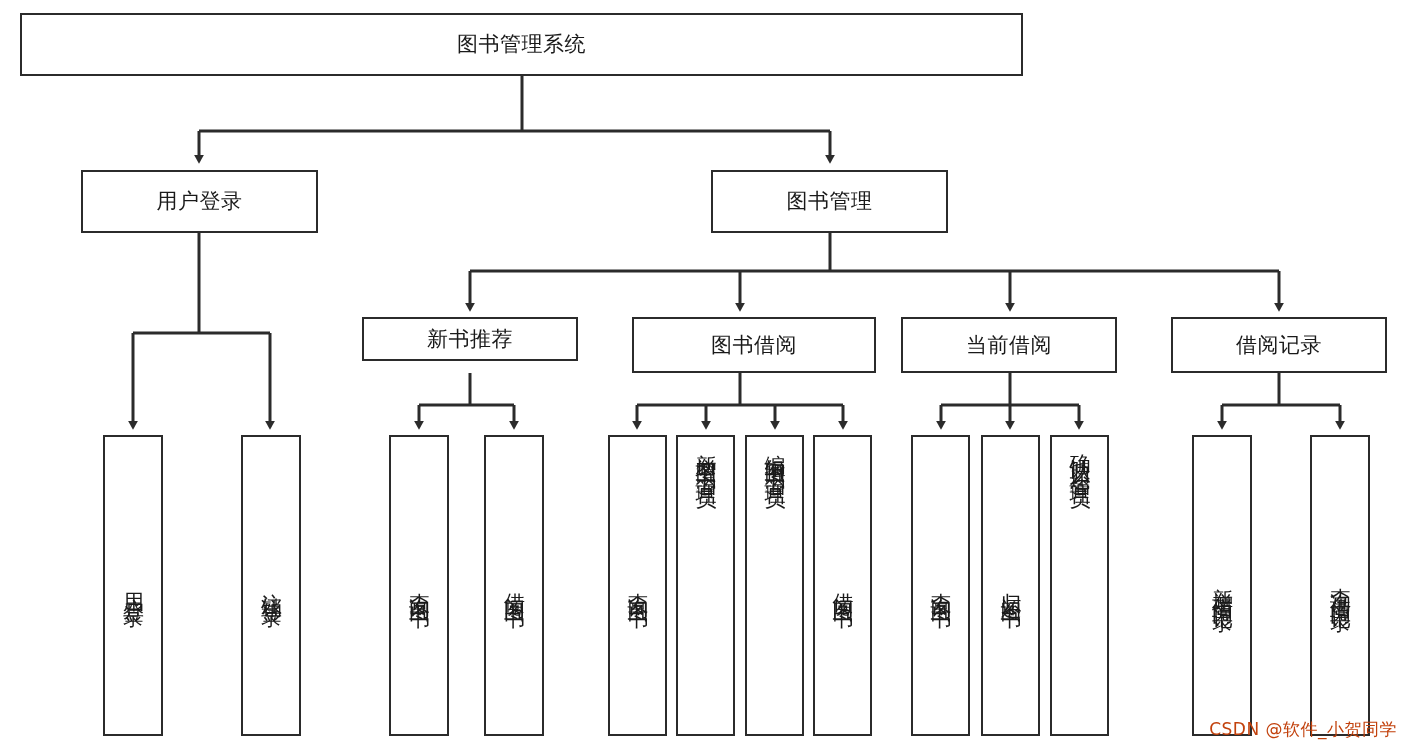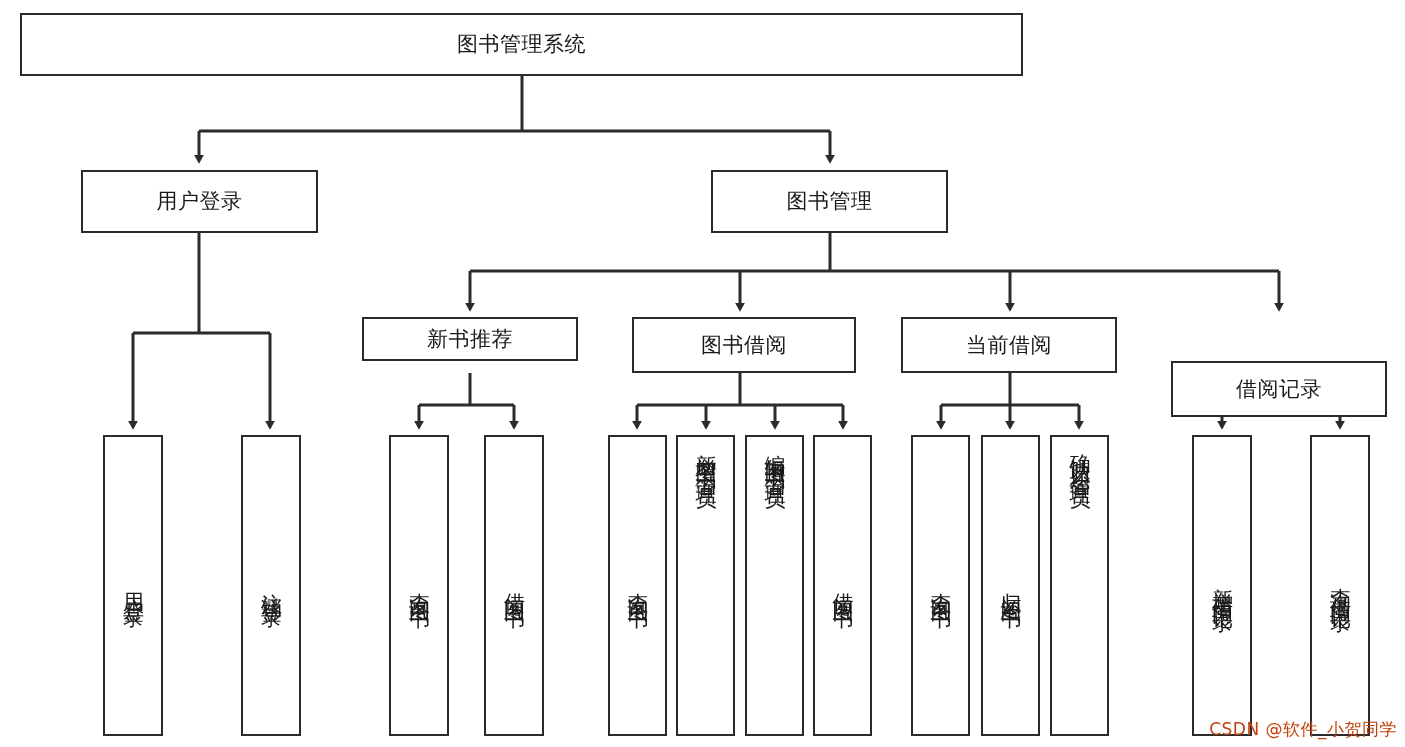--- a/index.html
+++ b/index.html
@@ -145,29 +145,29 @@
   </div>
 
   <div class="node horiz" style="left:711px; top:170px; width:237px; height:63px;">
     <span class="node-label">图书管理</span>
   </div>
 
   <div class="node horiz" style="left:362px; top:317px; width:216px; height:44px;">
     <span class="node-label">新书推荐</span>
   </div>
 
-  <div class="node horiz" style="left:632px; top:317px; width:224px; height:56px;">
+  <div class="node horiz" style="left:632px; top:317px; width:244px; height:56px;">
     <span class="node-label">图书借阅</span>
   </div>
 
   <div class="node horiz" style="left:901px; top:317px; width:216px; height:56px;">
     <span class="node-label">当前借阅</span>
   </div>
 
-  <div class="node horiz" style="left:1171px; top:317px; width:216px; height:56px;margin-top:44px;">
+  <div class="node horiz" style="left:1171px; top:317px; width:216px; height:56px;">
     <span class="node-label">借阅记录</span>
   </div>
 
   <div class="node vert mid" style="left:103px; top:435px; width:60px; height:301px;">
     <span class="node-label">用户登录</span>
   </div>
   <div class="node vert mid" style="left:241px; top:435px; width:60px; height:301px;">
     <span class="node-label">注销登录</span>
   </div>
 

